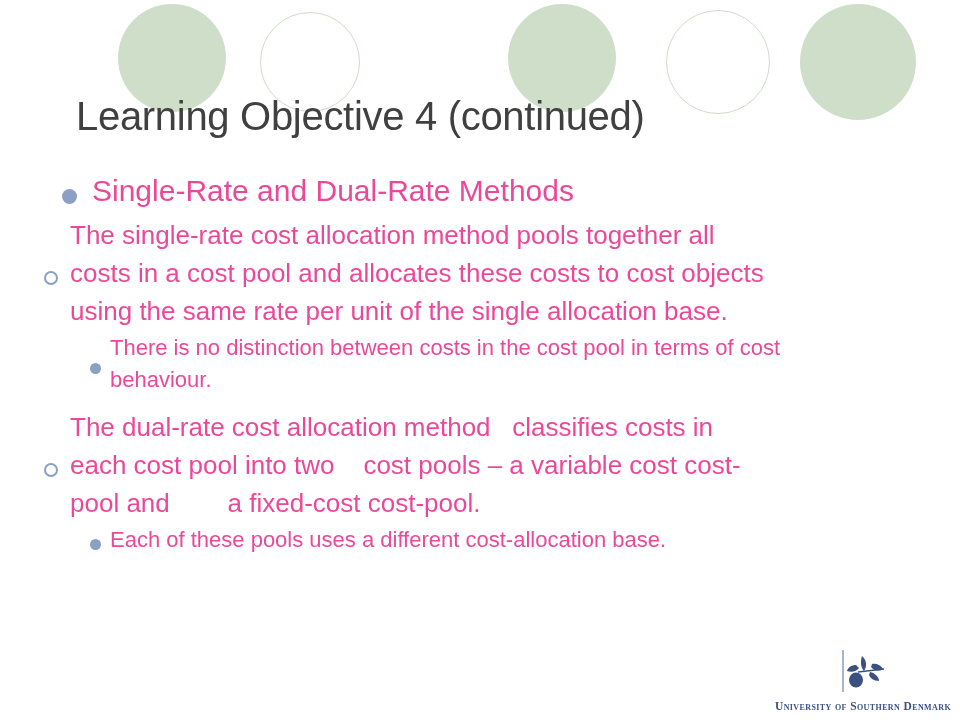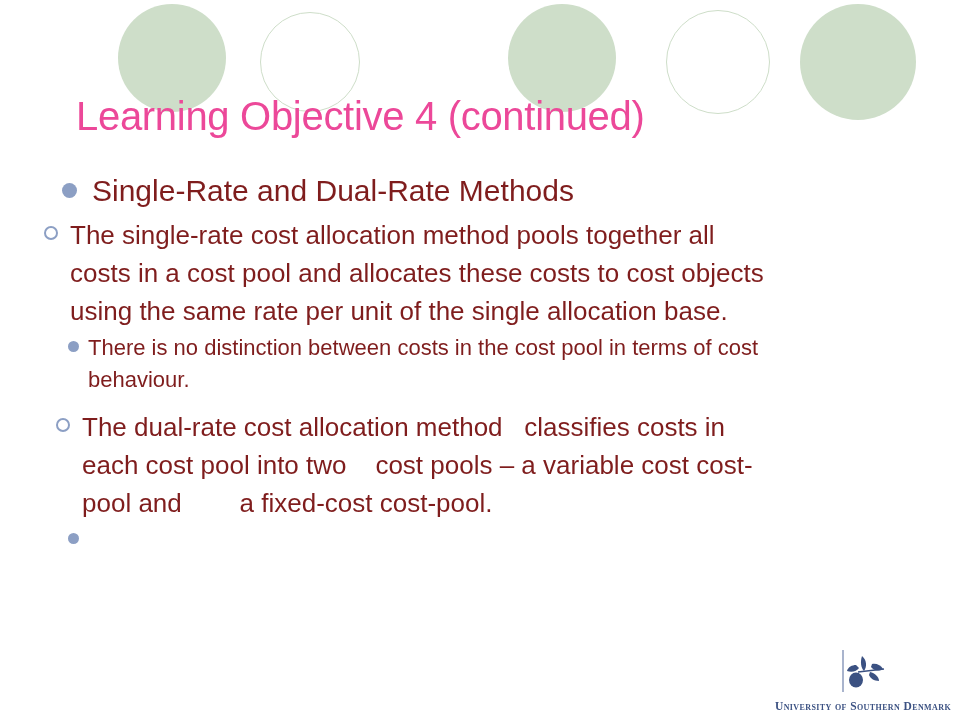--- a/index.html
+++ b/index.html
@@ -39,36 +39,36 @@
   }
 
   
   #title {
     position: absolute;
     left: 76px;
     top: 92px;
     width: 860px;
     font-size: 40px;
     line-height: 48px;
-    color: #ec4899;
+    color: #404040;
     letter-spacing: -0.3px;
     white-space: nowrap;
   }
 
   
   #body-block {
     position: absolute;
     left: 0;
     top: 172px;
     width: 960px;
   }
   .bullet-row {
     display: flex;
-    align-items: flex-start;
-    color: #7f1d1d;
+    align-items: center;
+    color: #ec4899;
   }
   .bullet-marker {
     flex: 0 0 auto;
     display: flex;
     justify-content: flex-start;
   }
   .bullet-text {
     flex: 1 1 auto;
     white-space: pre-wrap;
   }
@@ -112,40 +112,40 @@
     background: transparent;
   }
   .lvl2 .bullet-text {
     font-size: 26px;
     line-height: 38px;
     max-width: 706px;
   }
 
   
   .lvl3 {
-    padding-left: 68px;
+    padding-left: 90px;
     margin-bottom: 2px;
   }
   .lvl3 .bullet-marker {
     width: 20px;
     padding-top: 9px;
   }
   .lvl3 .dot-sm {
     width: 11px;
     height: 11px;
     border-radius: 50%;
     background: #8c9fc4;
   }
   .lvl3 .bullet-text {
     font-size: 22px;
     line-height: 32px;
     max-width: 720px;
   }
 
-  .gap-before { margin-top: 12px; margin-left: 12px; }
+  .gap-before { margin-top: 12px; }
 
   
   #logo {
     position: absolute;
     right: 6px;
     bottom: 8px;
     width: 182px;
     height: 62px;
     font-weight: bold;
   }
@@ -205,20 +205,21 @@
     <div class="bullet-row lvl2 gap-before">
       <span class="bullet-marker">
         <span class="ring"></span>
       </span>
       <span class="bullet-text">The dual-rate cost allocation method   classifies costs in each cost pool into two    cost pools – a variable cost cost-pool and        a fixed-cost cost-pool.</span>
     </div>
     <div class="bullet-row lvl3">
       <span class="bullet-marker">
         <span class="dot-sm"></span>
       </span>
+      <span class="bullet-text">Each of these pools uses a different cost-allocation base.</span>
     </div>
   </div>
 
 <div id="logo">
   <div id="logo-mark">
     <svg viewBox="0 0 62 42" width="62" height="42" xmlns="http://www.w3.org/2000/svg">
       <rect x="8" y="0" width="2" height="42" fill="#a9b4cd"></rect>
       <path d="M28 6 C26 12 27 18 30 21 C33 17 33 10 28 6 Z" fill="#3b5182"></path>
       <path d="M22 15 C18 15 14 17 13 21 C18 23 23 21 25 18 Z" fill="#3b5182"></path>
       <path d="M38 14 C42 13 47 15 49 19 C44 22 39 20 37 17 Z" fill="#3b5182"></path>

